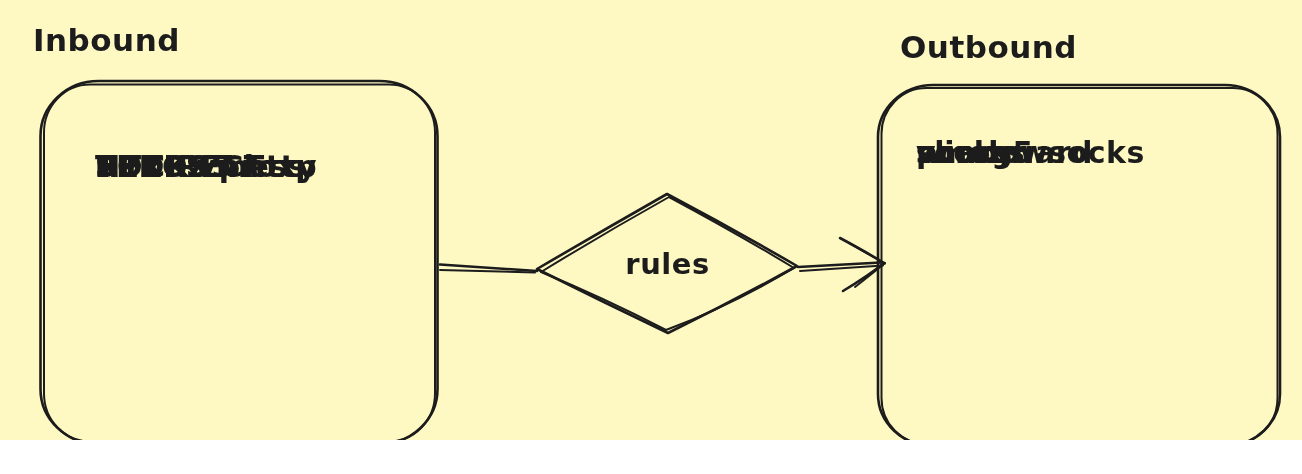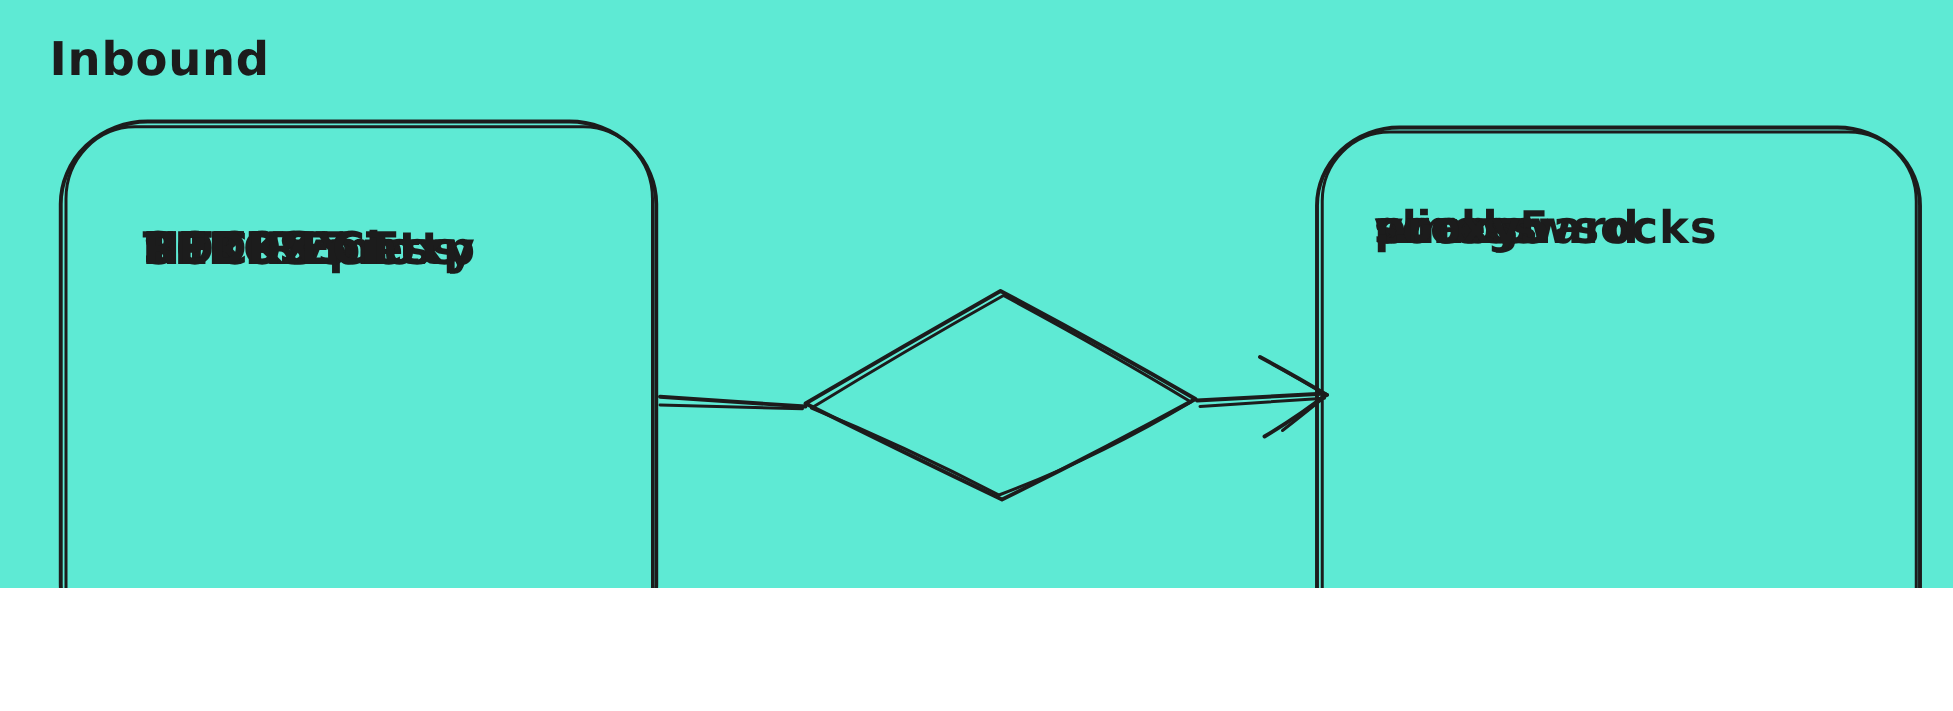--- a/index.html
+++ b/index.html
@@ -3,22 +3,22 @@
 <meta charset="utf-8">
 <style>
   html, body {
     margin: 0;
     padding: 0;
     background: #ffffff;
   }
   .canvas {
     position: relative;
     width: 1302px;
-    height: 392px;
-    background: #5eead4;
+    height: 440px;
+    background: #fef9c3;
     overflow: hidden;
     font-family: "DejaVu Sans", sans-serif;
     color: #1c1c1c;
   }
   .canvas svg {
     position: absolute;
     left: 0;
     top: 0;
   }
   .sketch-stroke {
@@ -99,32 +99,36 @@
         <path class="sketch-stroke" d="M840,238 Q866,252 884,263"></path>
         <path class="sketch-stroke thin" d="M849,243 Q870,255 885,263.5"></path>
         <path class="sketch-stroke" d="M843,291 Q868,276 884,263"></path>
         <path class="sketch-stroke thin" d="M855,287 Q873,273 885,263"></path>
       </g>
     </g>
   </svg>
 
   <div class="hand-text box-title" style="left:33px; top:22px;">Inbound</div>
 
+  <div class="hand-text box-title" style="left:900px; top:29px;">Outbound</div>
 
   <div class="inbound-items">
     <div class="hand-text item-line">HTTP vmess</div>
     <div class="hand-text item-line">HTTPS proxy</div>
     <div class="hand-text item-line">SOCKS5 http</div>
     <div class="hand-text item-line">TPROXY</div>
     <div class="hand-text item-line">REDIRECT</div>
   </div>
 
   <div class="outbound-items">
     <div class="hand-text item-line">shadowsocks</div>
     <div class="hand-text item-line">wireguard</div>
     <div class="hand-text item-line">vmess</div>
     <div class="hand-text item-line">socks5</div>
     <div class="hand-text item-line">proxy</div>
     <div class="hand-text item-line">...</div>
   </div>
 
+  <div class="diamond-label-wrap">
+    <div class="hand-text">rules</div>
+  </div>
 
 </div>
 
 </body></html>

